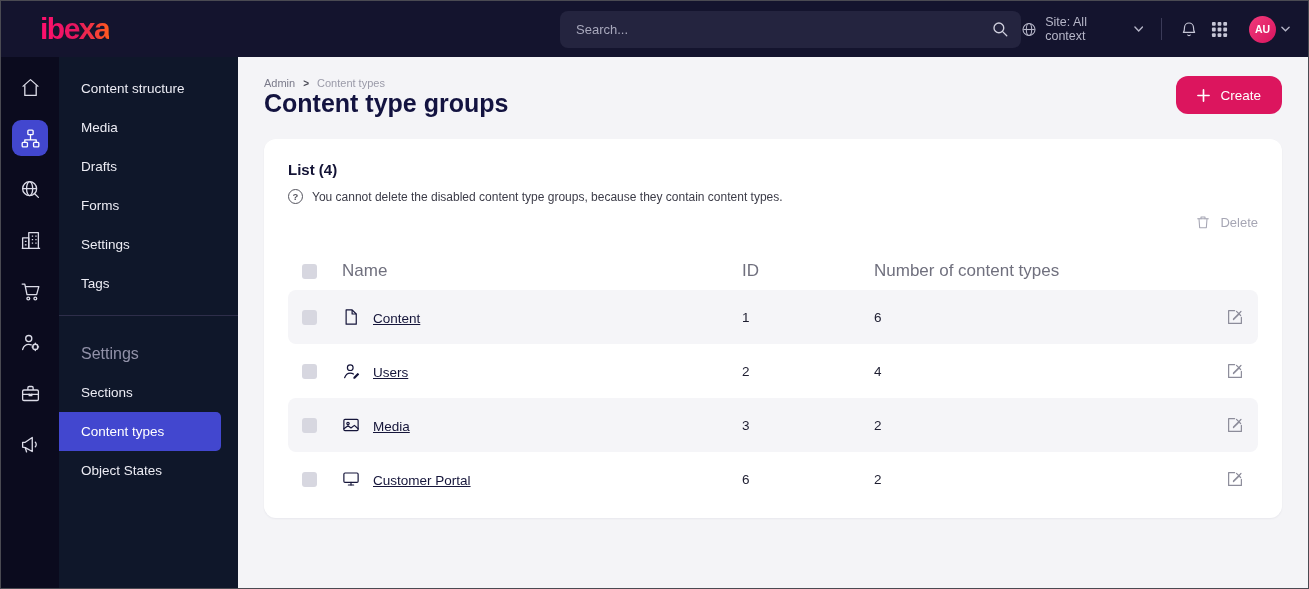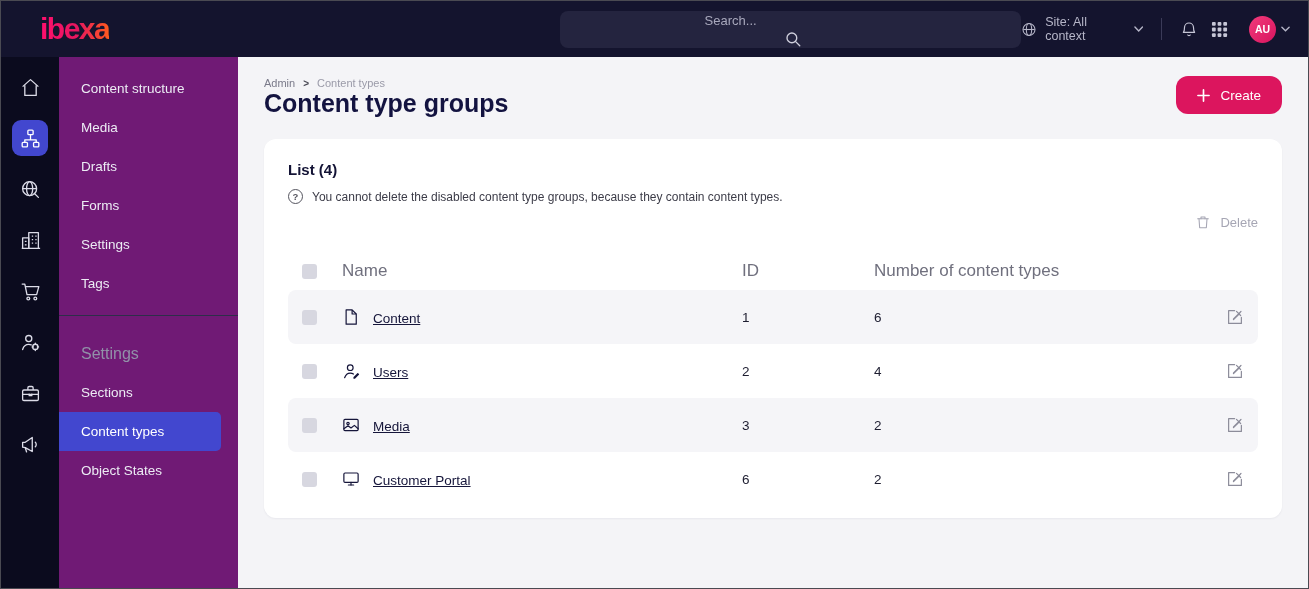--- a/index.html
+++ b/index.html
@@ -25,21 +25,21 @@
   .logo-area { flex:0 0 237px; padding-left:39px; }
   .logo {
     font-size:30px; font-weight:800; letter-spacing:-1.5px;
     background:linear-gradient(90deg,#ff0f6e 0%, #e6175e 55%, #ff5a1e 100%);
     -webkit-background-clip:text; background-clip:text; color:transparent;
     cursor:default;
   }
   .search-box {
     margin-left:322px; width:472px; height:37px;
     background:#24243f; border-radius:8px;
-    display:flex; align-items:center; padding:0 12px 0 16px;flex-direction:column;
+    display:flex; align-items:center; padding:0 12px 0 16px;
   }
   .search-box input {
     flex:1; background:transparent; border:none; outline:none;
     color:#d8d8e4; font-size:13px; font-family:"Liberation Sans", sans-serif;
   }
   .search-box input::placeholder { color:#a8a8bc; }
   .search-box svg { color:#cfcfdd; }
   .topbar-right {
     margin-left:auto; display:flex; align-items:center; gap:13px;
     padding-right:18px; color:#b6b6c8;
@@ -64,21 +64,21 @@
     padding-top:12px; gap:15px;
   }
   .rail-btn {
     width:36px; height:36px; border-radius:9px;
     display:flex; align-items:center; justify-content:center;
     color:#dcdce8; cursor:pointer; background:none; border:none;
   }
   .rail-btn.active { background:#4247cf; color:#fff; }
 
   .side {
-    flex:0 0 179px; background:#701a75; padding-top:12px;
+    flex:0 0 179px; background:#0f172a; padding-top:12px;
     display:flex; flex-direction:column; color:#ececf4;
   }
   .side-item {
     height:39px; display:flex; align-items:center;
     padding-left:22px; font-size:13.5px; cursor:pointer;
   }
   .side-item.active {
     background:#4247cf; color:#fff;
     margin-right:17px; border-radius:0 5px 5px 0;
   }

